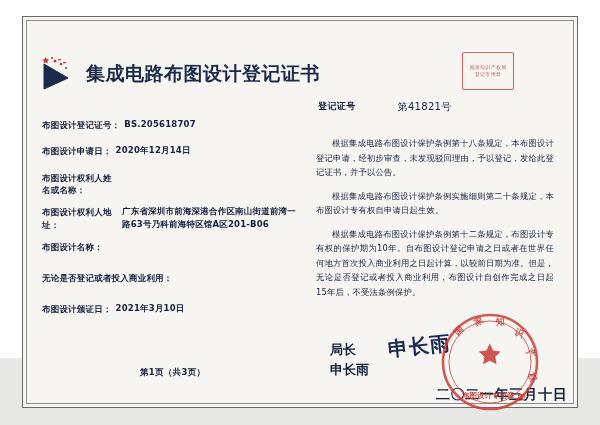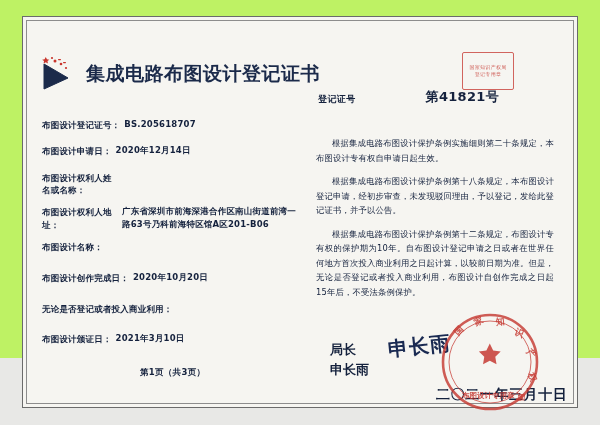--- a/index.html
+++ b/index.html
@@ -11,21 +11,21 @@
     height: 425px;
     background: #e8e8e6;
     font-family: "DejaVu Sans", sans-serif;
     overflow: hidden;
   }
   .page {
     position: absolute;
     left: 0; top: 0;
     width: 600px;
     height: 358px;
-    background: #bef264;
+    background: #ffffff;
   }
   
   .cert-border {
     position: absolute;
     left: 22px;
     top: 16px;
     width: 556px;
     height: 392px;
     border: 1.5px solid #6b6b6b;
     background: #f6f5f1;
@@ -97,35 +97,34 @@
   .field-value.big {
     font-size: 10px;
   }
   .field-value.wrapval {
     line-height: 1.5;
   }
   
   .reg-line {
     position: absolute;
     left: 318px;
-    top: 88px;
+    top: 100px;
     width: 250px;
     display: flex;
-    align-items: flex-end;
-    gap: 28px;
+    align-items: flex-start;
   }
   .reg-label {
     font-size: 9px;
     font-weight: bold;
     color: #14213d;
     letter-spacing: 0.4px;
   }
   .reg-value {
-    font-size: 13px;
-    font-weight: bold;
+    font-size: 10px;
+    font-weight: normal;
     color: #14213d;
     margin-left: 42px;
     letter-spacing: 0.3px;
   }
   
   .body-text {
     position: absolute;
     left: 316px;
     top: 128px;
     width: 238px;
@@ -275,36 +274,32 @@
       <span class="field-label">布图设计权利人姓名或名称：</span>
     </div>
     <div class="field wrap">
       <span class="field-label">布图设计权利人地址：</span>
       <span class="field-value wrapval">广东省深圳市前海深港合作区南山街道前湾一路63号乃科前海特区馆A区201-B06</span>
     </div>
     <div class="field" style="margin-top:6px;margin-bottom:18px">
       <span class="field-label">布图设计名称：</span>
     </div>
     <div class="field" style="margin-bottom:17px">
-      <span class="field-label">布图设计创作完成日：</span>
-      <span class="field-value">2020年10月20日</span>
-    </div>
-    <div class="field" style="margin-bottom:17px">
       <span class="field-label">无论是否登记或者投入商业利用：</span>
       <span class="field-value"></span>
     </div>
     <div class="field">
       <span class="field-label">布图设计颁证日：</span>
       <span class="field-value">2021年3月10日</span>
     </div>
   </div>
 
   <div class="body-text">
+    <p class="para">根据集成电路布图设计保护条例第十八条规定，本布图设计登记申请，经初步审查，未发现驳回理由，予以登记，发给此登记证书，并予以公告。</p>
     <p class="para">根据集成电路布图设计保护条例实施细则第二十条规定，本布图设计专有权自申请日起生效。</p>
-    <p class="para">根据集成电路布图设计保护条例第十八条规定，本布图设计登记申请，经初步审查，未发现驳回理由，予以登记，发给此登记证书，并予以公告。</p>
     <p class="para">根据集成电路布图设计保护条例第十二条规定，布图设计专有权的保护期为10年。自布图设计登记申请之日或者在世界任何地方首次投入商业利用之日起计算，以较前日期为准。但是，无论是否登记或者投入商业利用，布图设计自创作完成之日起15年后，不受法条例保护。</p>
   </div>
 
   <div class="sig-block">
     <div>局长</div>
     <div>申长雨</div>
   </div>
   <div class="sig-hand">申长雨</div>
   <div class="date-right">二〇二一年三月十日</div>
 

